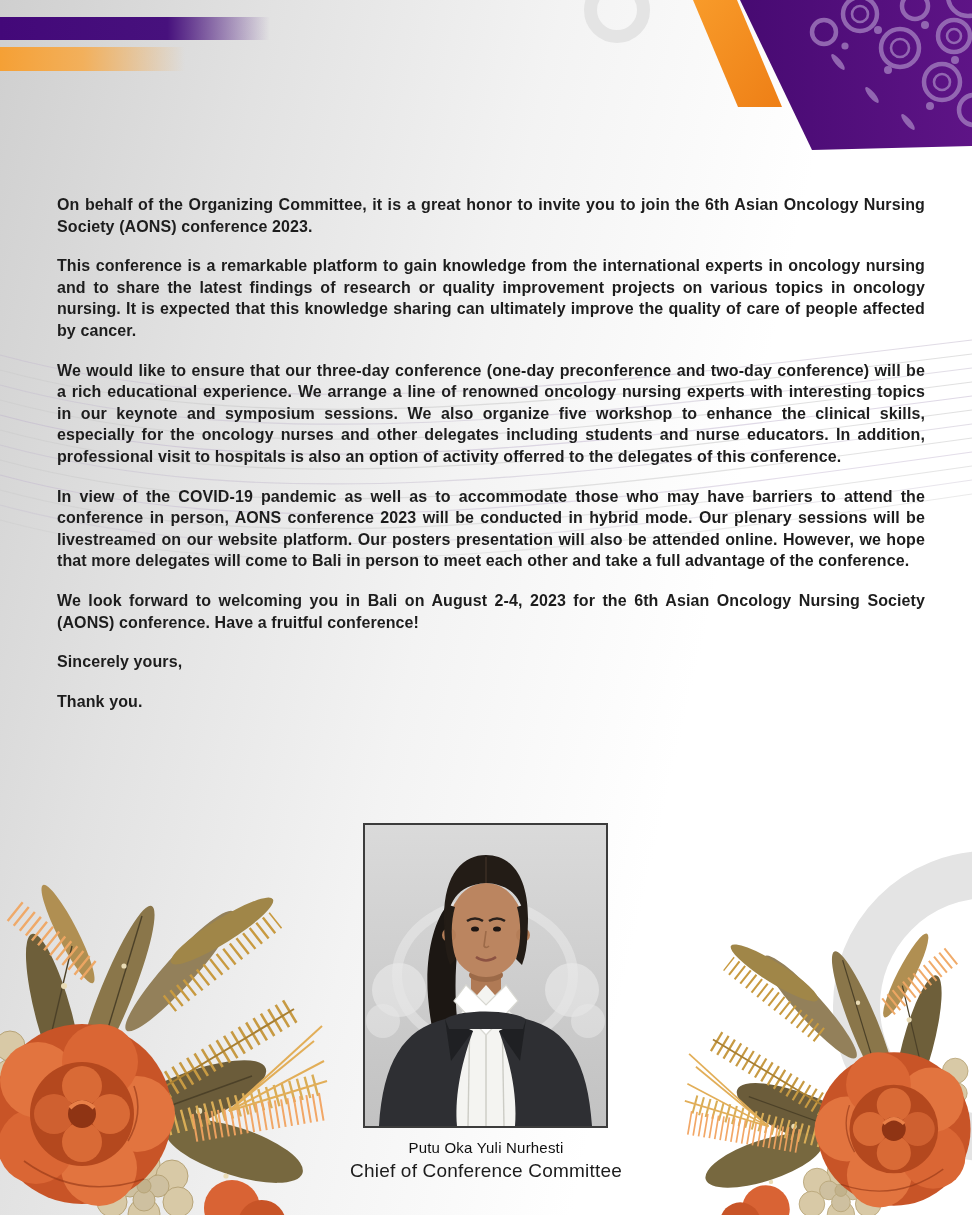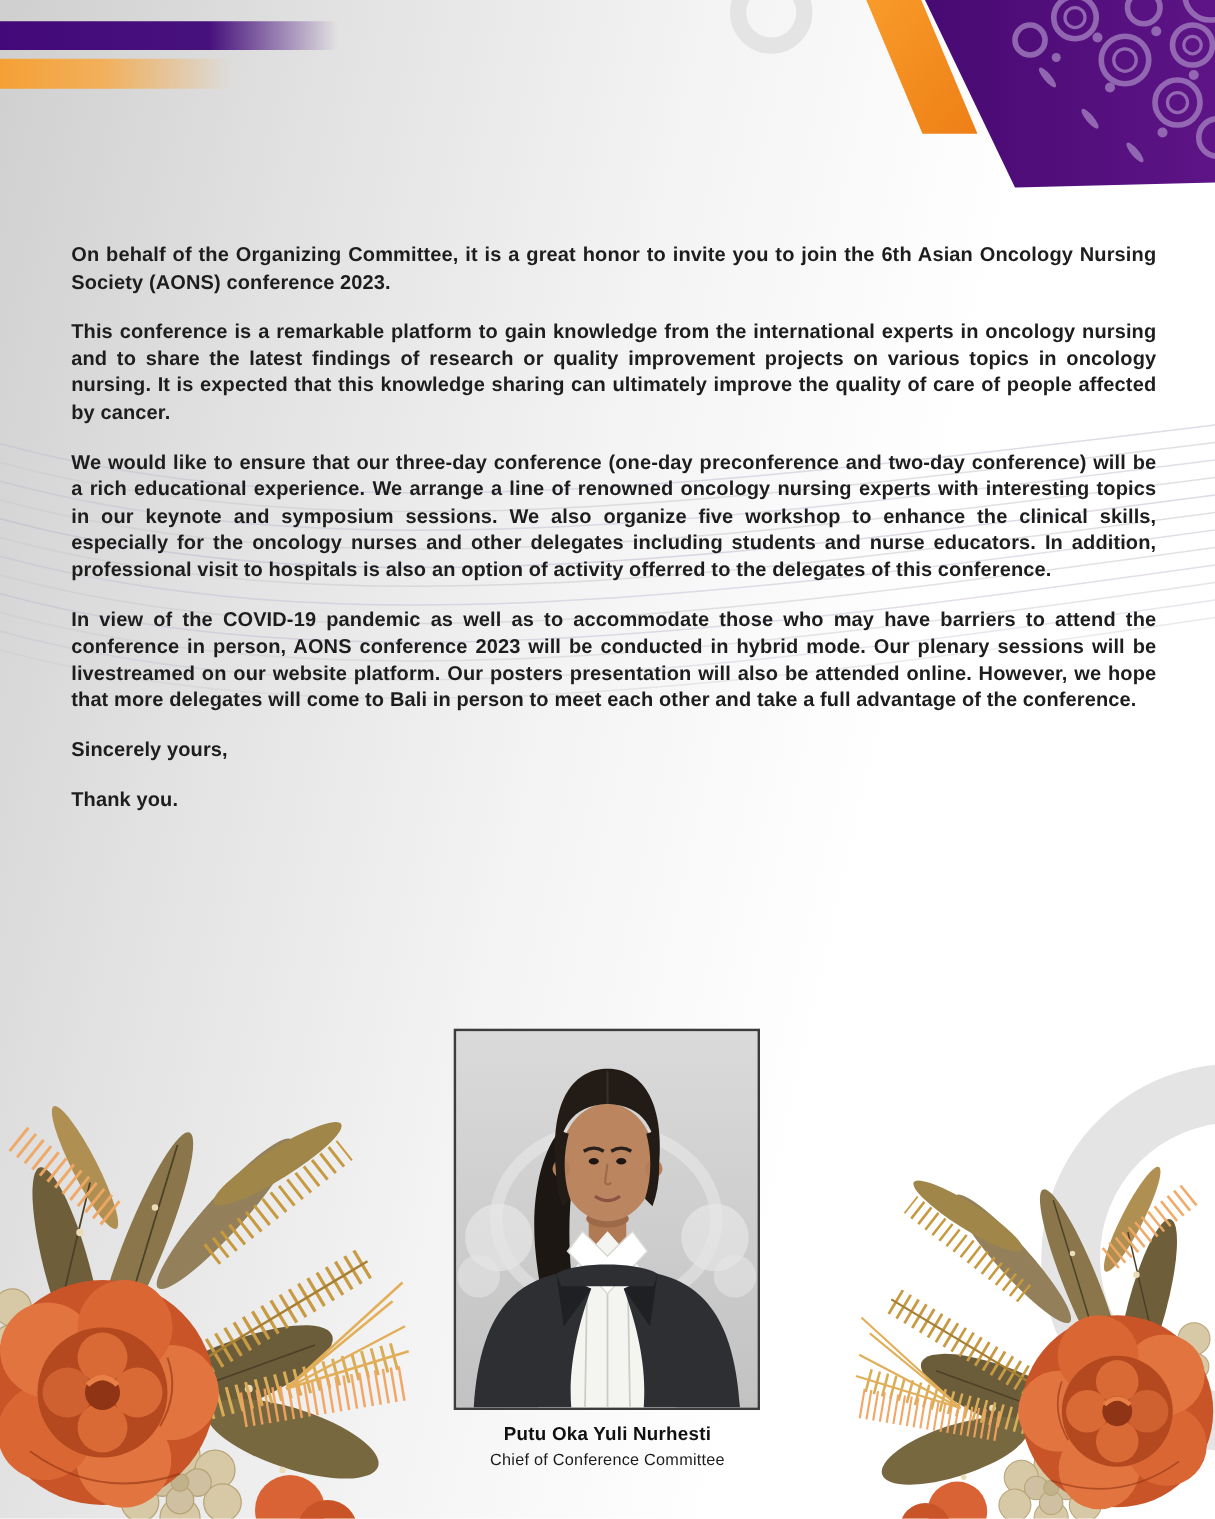--- a/index.html
+++ b/index.html
@@ -18,22 +18,22 @@
   .waves-svg{position:absolute;left:0;top:280px;z-index:1;}
   
   .letter{position:absolute;left:57px;top:194px;width:868px;z-index:5;
     color:#1d1d1d;font-size:16px;font-weight:700;line-height:21.6px;
     letter-spacing:.1px;text-align:justify;}
   .letter p{margin:0 0 18px 0;}
   
   .photo{position:absolute;left:363px;top:823px;width:241px;height:301px;margin:0;
     border:2px solid #3c3c3c;z-index:6;background:#cfcfcf;}
   .caption{position:absolute;left:263px;top:1139px;width:446px;text-align:center;z-index:6;}
-  .caption .name{font-size:15px;font-weight:700;color:#101010;letter-spacing:.2px;}
-  .caption .role{font-size:13px;font-weight:400;color:#1c1c1c;margin-top:4px;letter-spacing:.2px;}
+  .caption .name{font-size:15px;font-weight:400;color:#101010;letter-spacing:.2px;}
+  .caption .role{font-size:19px;font-weight:400;color:#1c1c1c;margin-top:4px;letter-spacing:.2px;}
   
   .floral{position:absolute;z-index:2;}
   .floral-left{left:-6px;top:876px;}
   .floral-right{left:676px;top:926px;transform:scaleX(-1);}
 </style>
 </head>
 <body>
 
 <div class="page">
 
@@ -184,20 +184,21 @@
         <ellipse cx="908" cy="122" rx="3" ry="10" transform="rotate(-40 908 122)"></ellipse>
       </g>
     </g>
   </svg>
 
   <div class="letter">
     <p>On behalf of the Organizing Committee, it is a great honor to invite you to join the 6th Asian Oncology Nursing Society (AONS) conference 2023.</p>
     <p>This conference is a remarkable platform to gain knowledge from the international experts in oncology nursing and to share the latest findings of research or quality improvement projects on various topics in oncology nursing. It is expected that this knowledge sharing can ultimately improve the quality of care of people affected by cancer.</p>
     <p>We would like to ensure that our three-day conference (one-day preconference and two-day conference) will be a rich educational experience. We arrange a line of renowned oncology nursing experts with interesting topics in our keynote and symposium sessions. We also organize five workshop to enhance the clinical skills, especially for the oncology nurses and other delegates including students and nurse educators. In addition, professional visit to hospitals is also an option of activity offerred to the delegates of this conference.</p>
     <p>In view of the COVID-19 pandemic as well as to accommodate those who may have barriers to attend the conference in person, AONS conference 2023 will be conducted in hybrid mode. Our plenary sessions will be livestreamed on our website platform. Our posters presentation will also be attended online. However, we hope that more delegates will come to Bali in person to meet each other and take a full advantage of the conference.</p>
+    <p>We look forward to welcoming you in Bali on August 2-4, 2023 for the 6th Asian Oncology Nursing Society (AONS) conference. Have a fruitful conference!</p>
     <p>Sincerely yours,</p>
     <p>Thank you.</p>
   </div>
 
   <svg class="floral floral-left" width="335" height="340" viewBox="0 0 335 340">
     <use href="#bouquet"></use>
   </svg>
   <svg class="floral floral-right" width="300" height="290" viewBox="0 0 335 340">
     <use href="#bouquet"></use>
   </svg>

